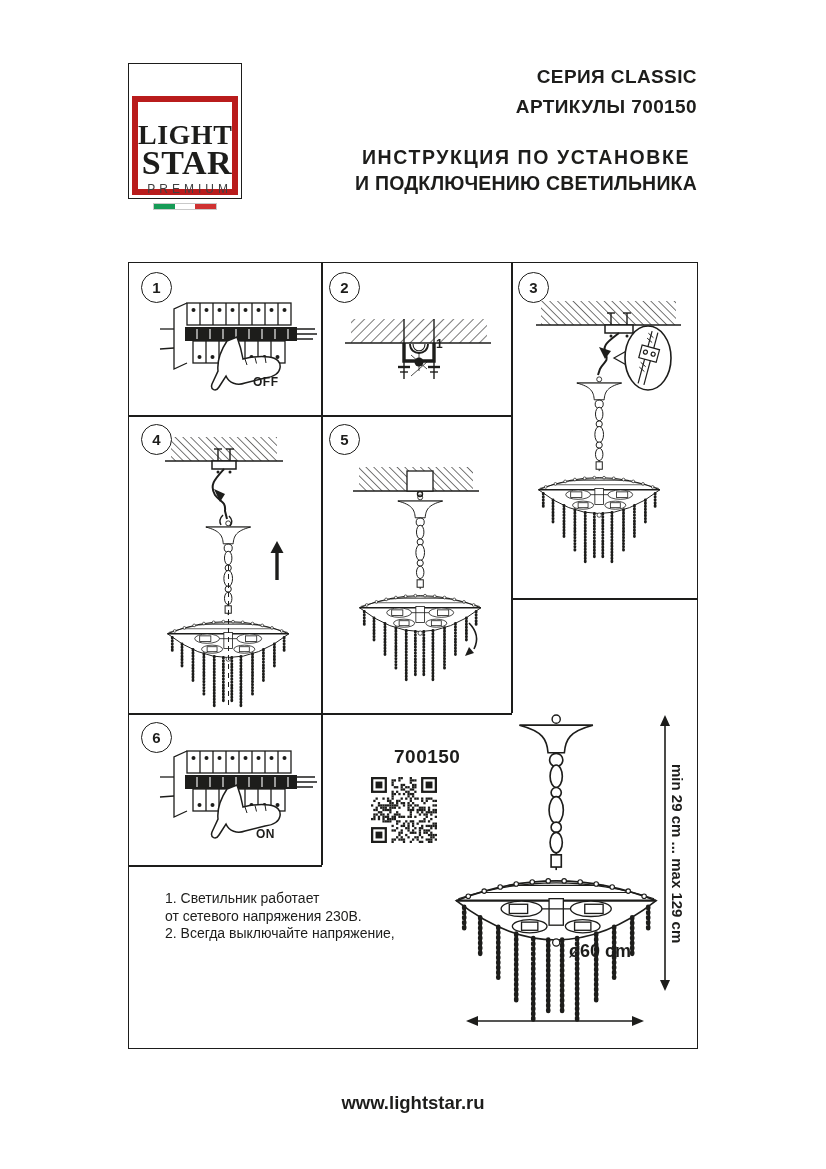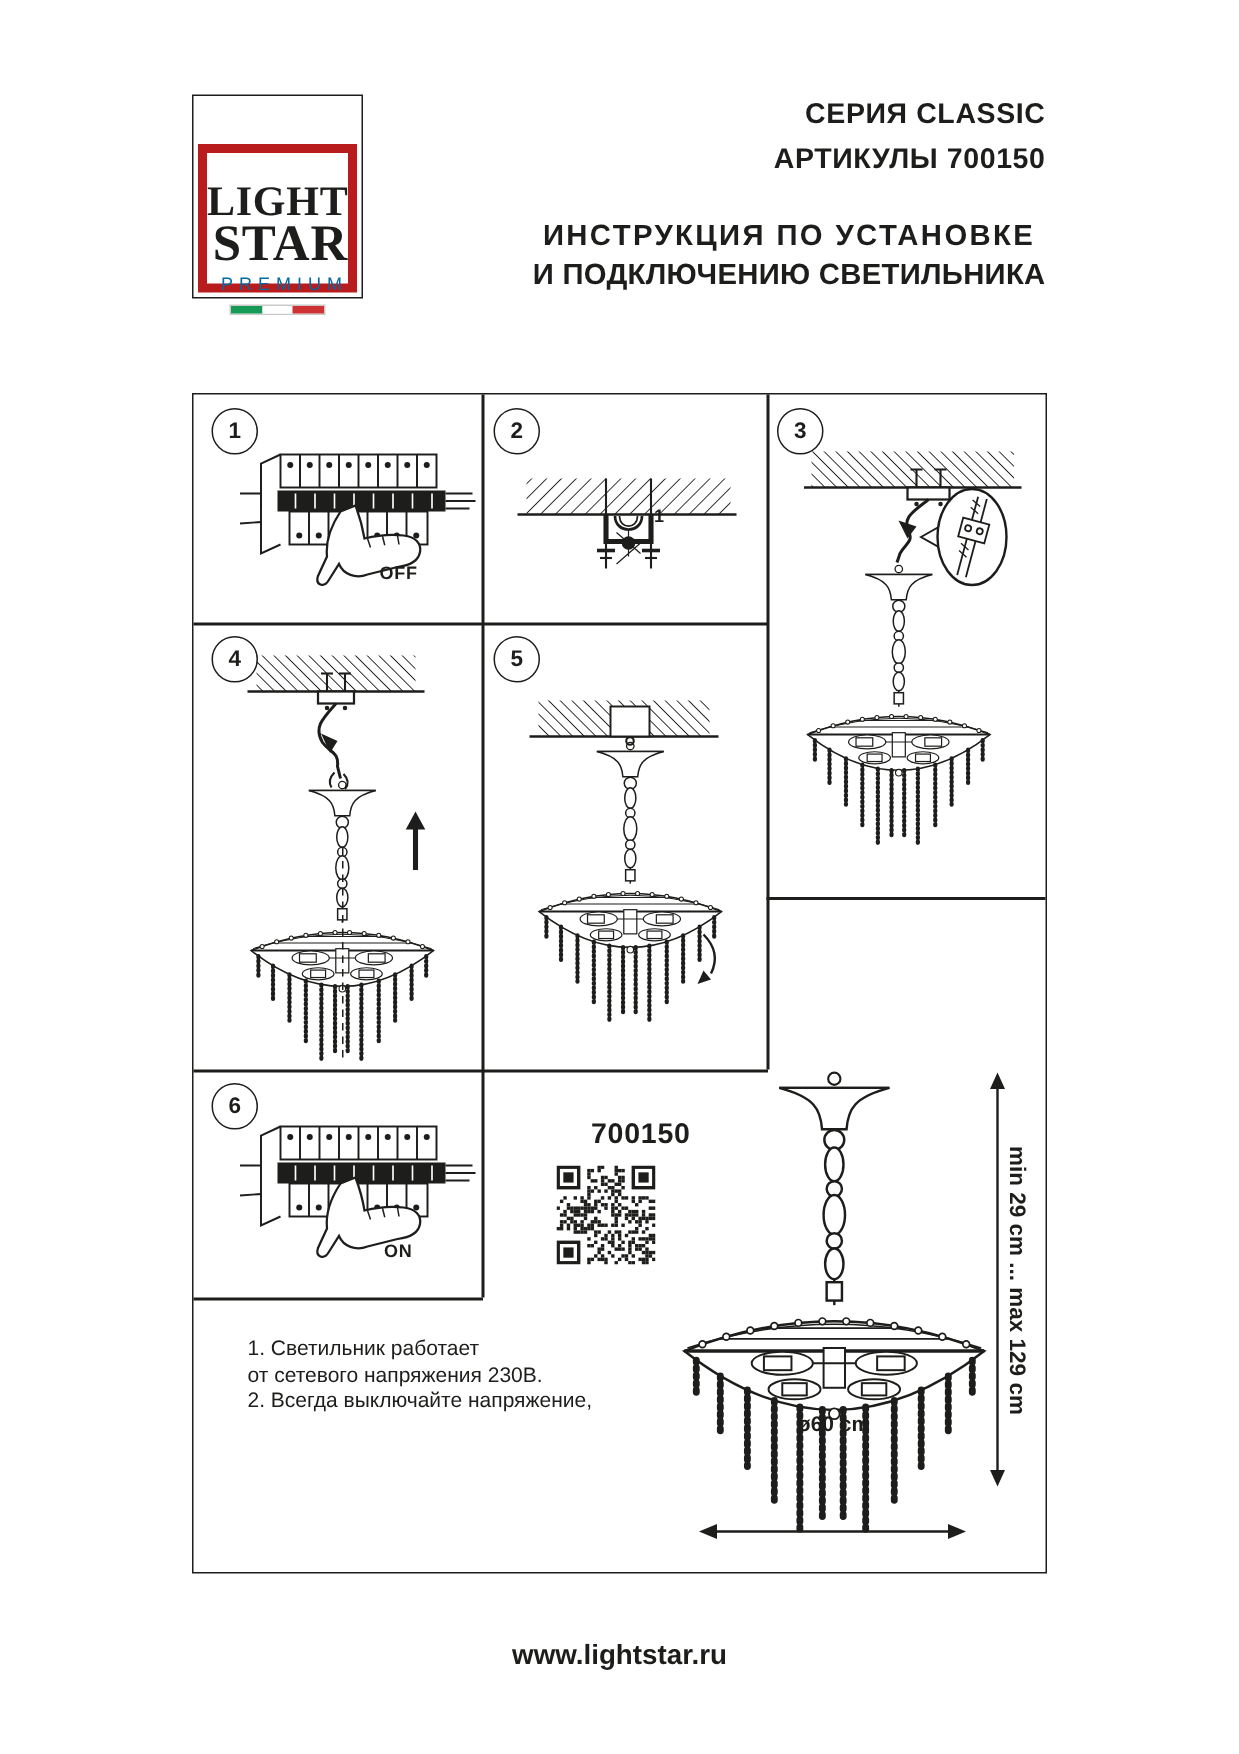--- a/index.html
+++ b/index.html
@@ -29,34 +29,34 @@
   .stepnum{width:29px;height:29px;border:1.6px solid #1d1d1b;border-radius:50%;
            display:flex;align-items:center;justify-content:center;
            font-size:15px;font-weight:bold;background:#fff;}
   .statelbl{font-size:12px;font-weight:600;letter-spacing:.5px;}
   #partlbl{font-size:12px;font-weight:bold;}
   #article{font-size:19px;font-weight:bold;letter-spacing:.5px;margin-left:24px;}
   #notes{font-size:14px;line-height:17.5px;width:280px;}
   #notes span{display:block;}
   #vdim{left:540px;top:462px;height:258px;writing-mode:vertical-rl;text-align:center;
         font-size:15px;font-weight:bold;white-space:nowrap;}
-  #hdim{left:352px;top:678px;width:150px;text-align:center;font-size:14px;font-weight:bold;}
+  #hdim{left:352px;top:678px;width:150px;text-align:right;font-size:18px;font-weight:bold;}
   
   #footer{left:0;top:1092px;width:826px;text-align:center;font-size:18.5px;font-weight:bold;}
 </style>
 </head>
 <body>
 
 <div id="page">
 
   <div id="logo" class="abs">
     <div class="inner">
       <div class="l1">LIGHT</div>
       <div class="l2">STAR</div>
-      <div class="l3" style="color: #0369a1;">PREMIUM</div>
+      <div class="l3" style="color: #404040;">PREMIUM</div>
       <div id="flag">
         <div id="flag-g" style="background: rgb(22, 155, 86);"></div>
           <div id="flag-w" style="background: rgb(255, 255, 255);"></div>
           <div id="flag-r" style="background: rgb(207, 50, 50);"></div>
       </div>
     </div>
   </div>
 
   <div id="hdr" class="abs">
     <div class="hline">СЕРИЯ CLASSIC</div>

